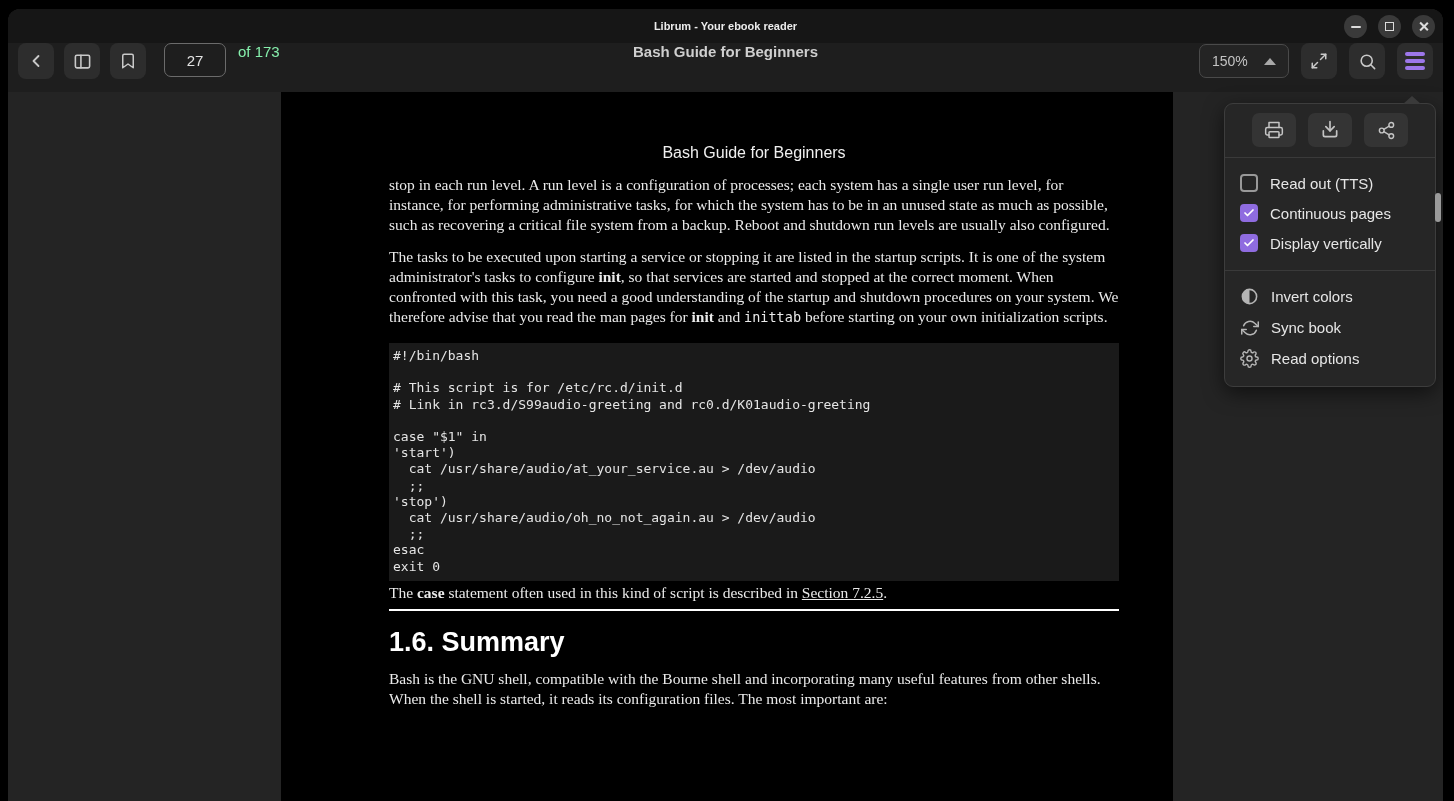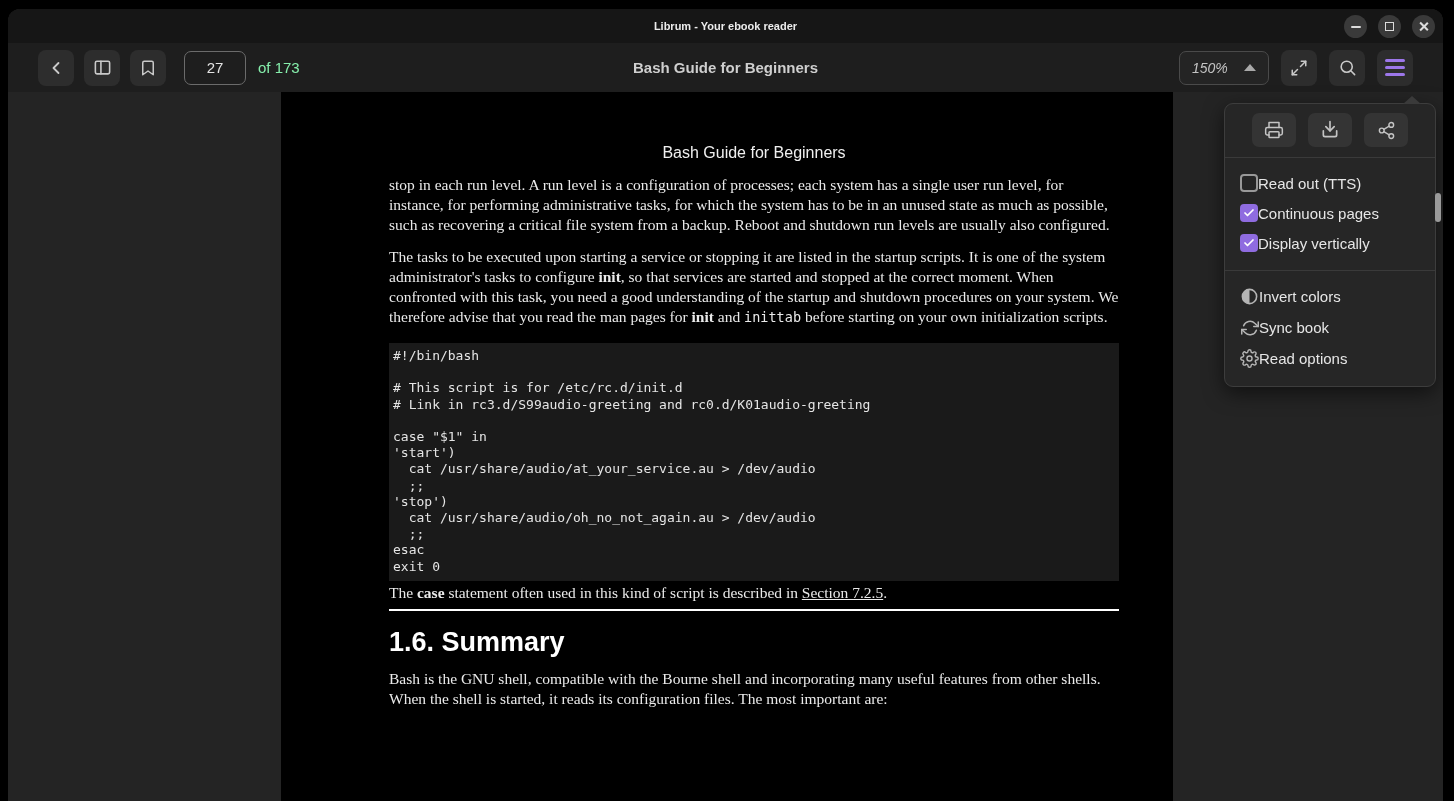--- a/index.html
+++ b/index.html
@@ -19,31 +19,31 @@
   .winbtn .dash { width:10px; height:2px; background:#dcdcdc; border-radius:1px; }
   .winbtn .sq { width:9px; height:9px; border:1.5px solid #dcdcdc; }
   .winbtn .x { position:relative; width:11px; height:11px; }
   .winbtn .x::before,.winbtn .x::after { content:""; position:absolute; left:5px; top:0;
             width:1.8px; height:11px; background:#dcdcdc; }
   .winbtn .x::before { transform:rotate(45deg); }
   .winbtn .x::after  { transform:rotate(-45deg); }
 
   
   .toolbar { position:relative; height:49px; background:#1e1e1e;
-             display:flex; align-items:center; padding:0 30px; gap:10px; }
+             display:flex; align-items:flex-start; padding:0 10px; gap:10px; }
   .tbtn { width:36px; height:36px; background:#2d2d2d; border-radius:8px; border:none;
           display:flex; align-items:center; justify-content:center; cursor:pointer; color:#c9c9c9; }
   .tbtn svg { stroke:#c9c9c9; }
   .page-input { width:62px; height:34px; background:transparent; border:1px solid #6b6b6b;
                 border-radius:7px; color:#e3e3e3; font-size:15px; text-align:center; margin-left:8px;
                 font-family:"Liberation Sans", sans-serif; }
   .of-total { color:#86efac; font-size:15px; margin-left:2px; }
   .tb-title { position:absolute; left:0; right:0; text-align:center; pointer-events:none;
               font-size:15px; font-weight:bold; color:#cfcfcf; }
-  .tb-right { margin-left:auto; display:flex; align-items:center; gap:12px;font-style:italic; }
+  .tb-right { margin-left:auto; display:flex; align-items:center; gap:12px; }
   .zoom-box { width:90px; height:34px; border:1px solid #4a4a4a; border-radius:7px;
               display:flex; align-items:center; justify-content:space-between;
               padding:0 12px; cursor:pointer; background:#242424; }
   .zoom-box .zv { color:#c3c3c3; font-size:14px; }
   .tri-up { width:0; height:0; border-left:6px solid transparent; border-right:6px solid transparent;
             border-bottom:7px solid #a9a9a9; }
   .burger { display:flex; flex-direction:column; gap:3.5px; }
   .burger div { width:20px; height:3.5px; border-radius:2px; background:#9d77ea; }
 
   
@@ -77,21 +77,21 @@
                 box-shadow:0 6px 20px rgba(0,0,0,.55); z-index:50; }
   .menu-pointer { position:absolute; right:14px; top:-8px; width:0; height:0;
                   border-left:9px solid transparent; border-right:9px solid transparent;
                   border-bottom:8px solid #3a3a3a; }
   .menu-iconrow { display:flex; justify-content:center; gap:12px; padding:9px 0 10px; }
   .mi-btn { width:44px; height:34px; background:#343434; border-radius:7px; border:none;
             display:flex; align-items:center; justify-content:center; cursor:pointer; }
   .mi-btn svg { stroke:#c4c4c4; }
   .menu-div { height:1px; background:#3a3a3a; }
   .menu-section { padding:10px 0 12px; }
-  .menu-row { display:flex; align-items:center; padding:6px 15px; cursor:pointer;
+  .menu-row { display:flex; align-items:center; gap:12px; padding:6px 15px; cursor:pointer;
               color:#e6e6e6; font-size:15px; }
   .checkbox { width:18px; height:18px; border-radius:4px; border:2px solid #999; flex:0 0 auto;
               display:flex; align-items:center; justify-content:center; background:transparent; }
   .checkbox.checked { background:#8f6ce0; border-color:#8f6ce0; }
   .checkbox svg { display:none; }
   .checkbox.checked svg { display:block; stroke:#fff; }
   .mrow-icon { width:19px; height:19px; flex:0 0 auto; display:flex; align-items:center;
                justify-content:center; }
   .mrow-icon svg { stroke:#b5b5b5; }
 </style>

